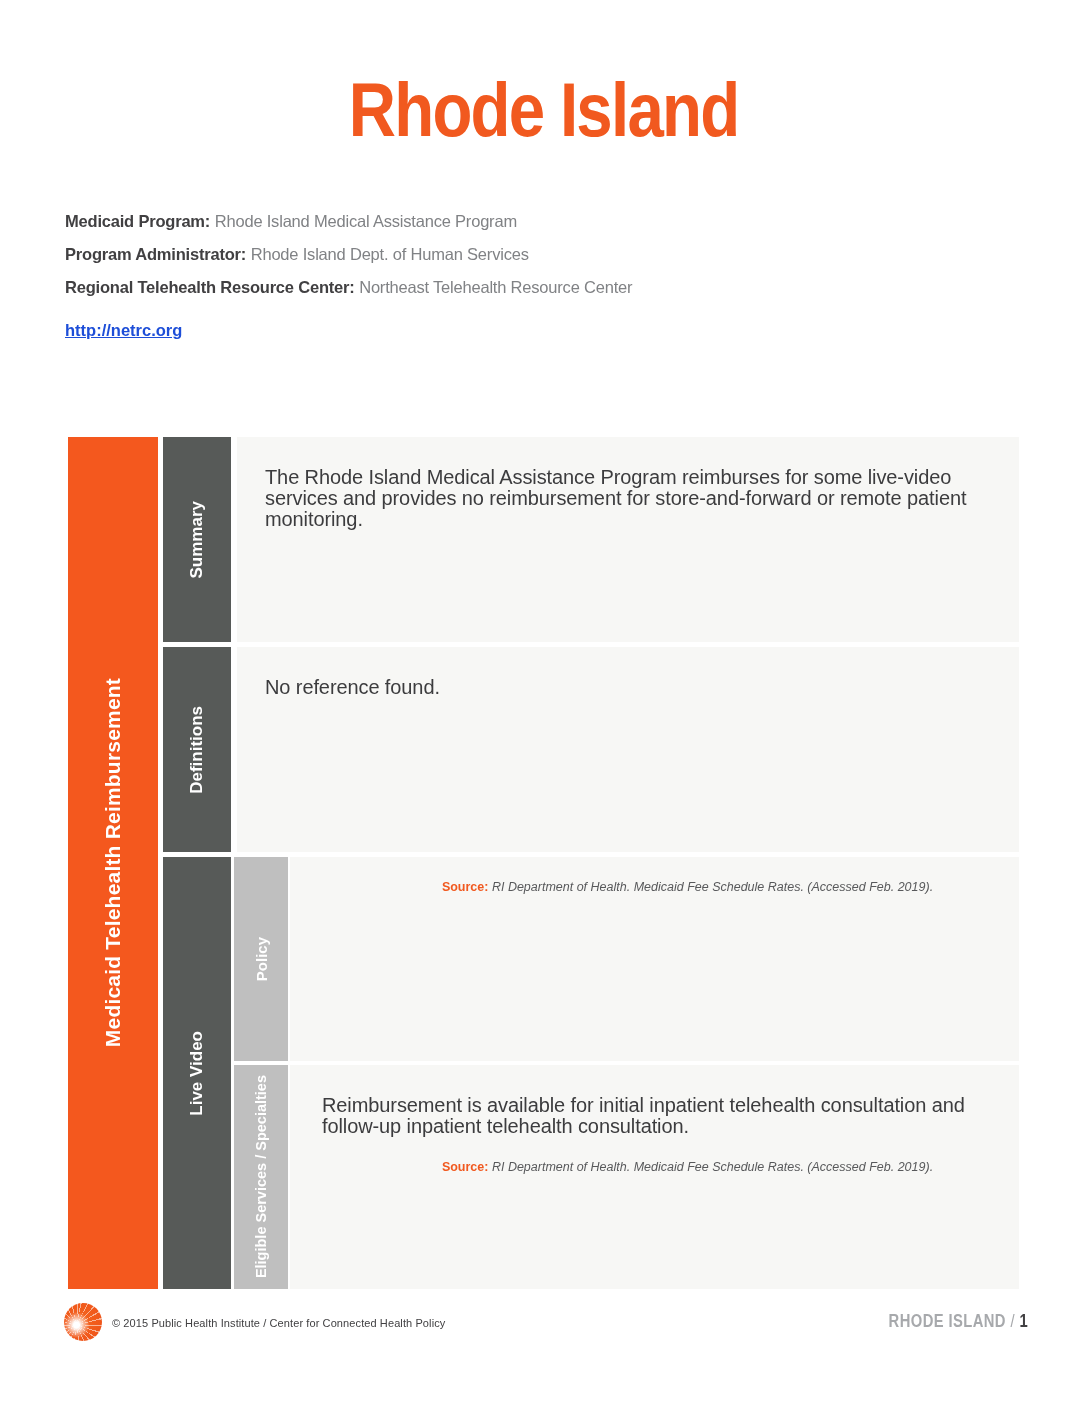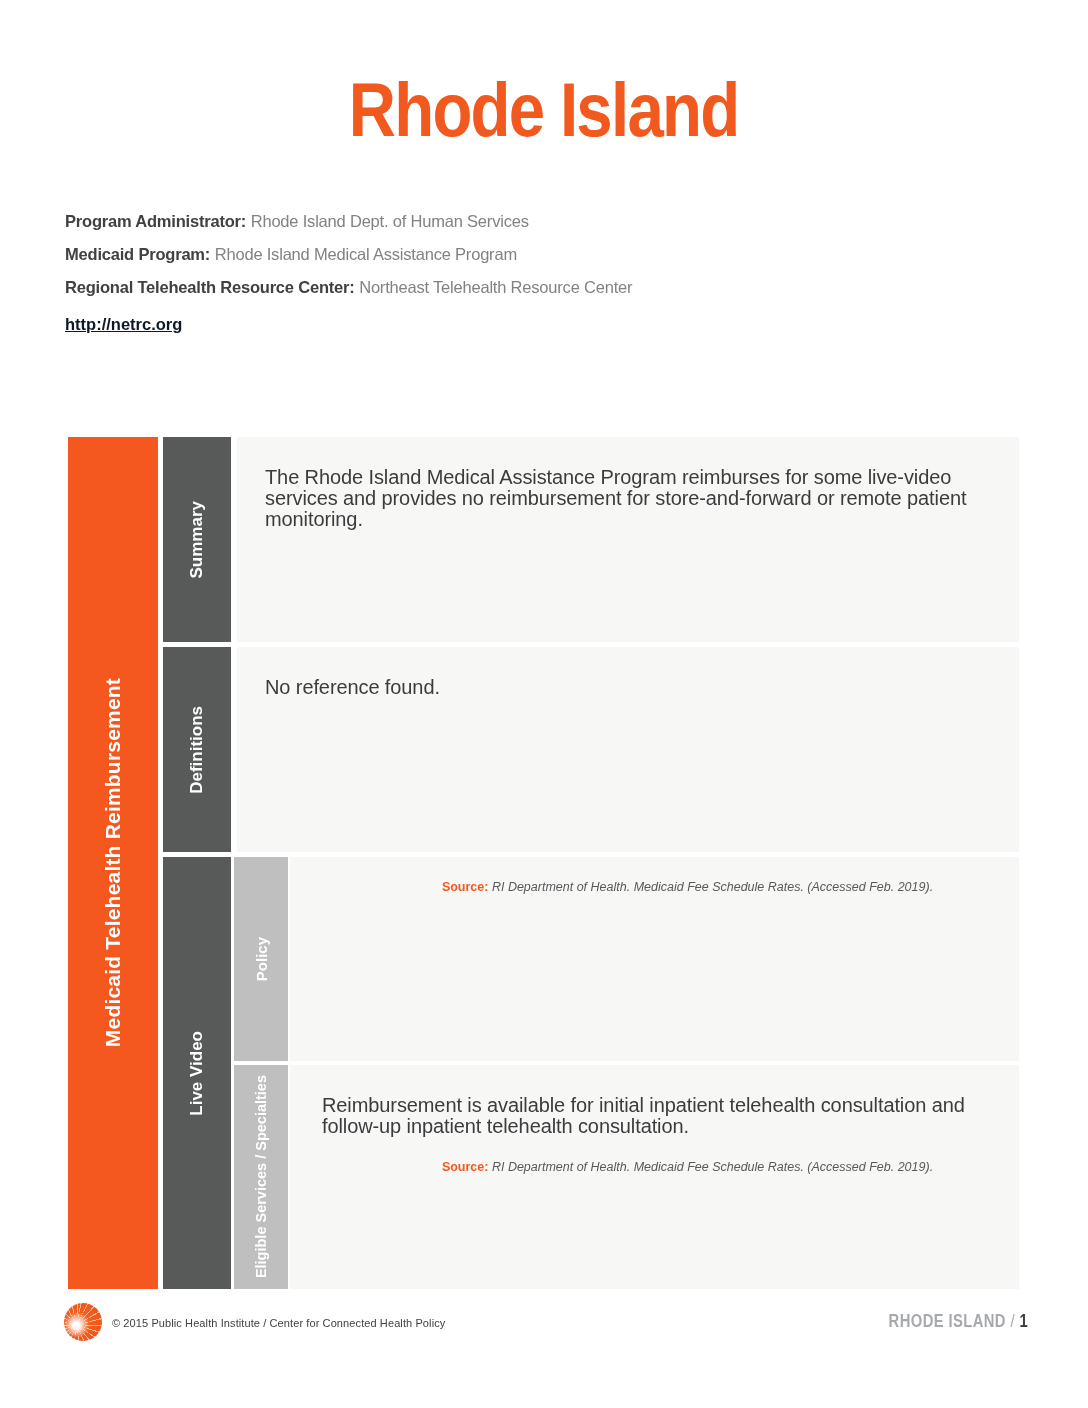--- a/index.html
+++ b/index.html
@@ -27,22 +27,22 @@
 
   
   .meta {
     position:absolute; top:210px; left:65px; width:945px;
     font-size:16.5px; line-height:22px;
   }
   .meta p { margin-bottom:11px; }
   .meta .lbl { font-weight:bold; color:#414042; letter-spacing:-0.2px; }
   .meta .val { color:#808285; letter-spacing:-0.2px; }
   .site-link {
-    display:inline-block; margin-top:4px;
-    color:#0f172a; font-weight:bold; font-size:16.5px;
+    display:inline-block; margin-top:10px;
+    color:#1d4ed8; font-weight:bold; font-size:16.5px;
     text-decoration:underline;
   }
 
   
   .matrix {
     position:absolute; left:68px; top:437px;
     width:951px; height:852px;
     display:flex;
   }
   .orange-col {
@@ -128,22 +128,22 @@
   .footer-page .pg-num { color:#414042; }
 </style>
 </head>
 <body>
 
 <div class="title-wrap">
   <span class="title">Rhode Island</span>
 </div>
 
 <div class="meta">
+  <p><span class="lbl">Medicaid Program:</span> <span class="val">Rhode Island Medical Assistance Program</span></p>
   <p><span class="lbl">Program Administrator:</span> <span class="val">Rhode Island Dept. of Human Services</span></p>
-  <p><span class="lbl">Medicaid Program:</span> <span class="val">Rhode Island Medical Assistance Program</span></p>
   <p><span class="lbl">Regional Telehealth Resource Center:</span> <span class="val">Northeast Telehealth Resource Center</span></p>
   <a href="#" class="site-link">http://netrc.org</a>
 </div>
 
 <div class="matrix">
 
   <div class="orange-col">
     <span>Medicaid Telehealth Reimbursement</span>
   </div>
 

